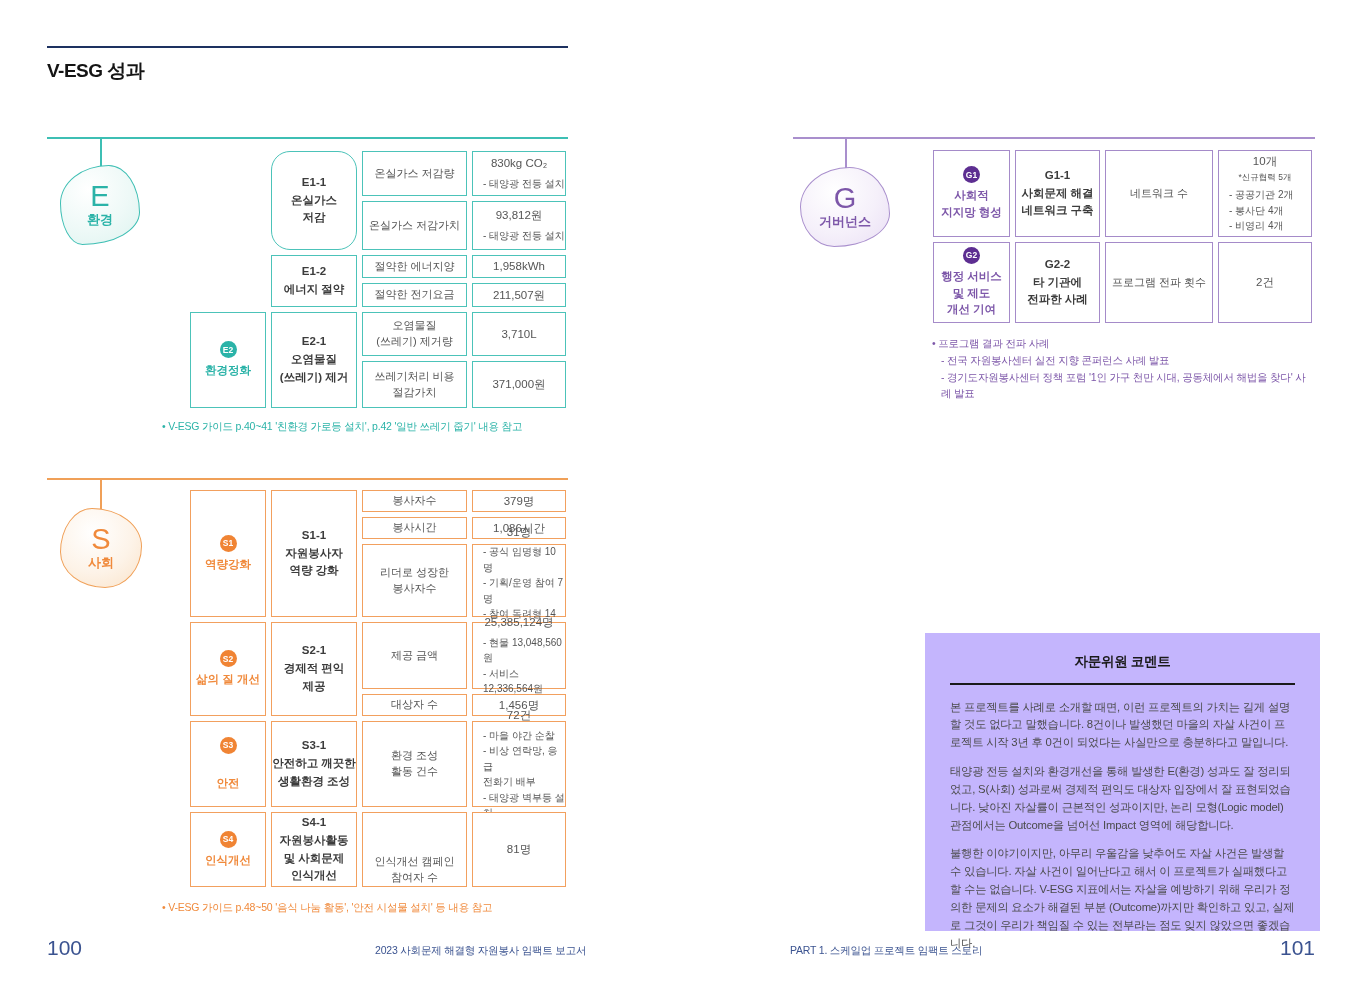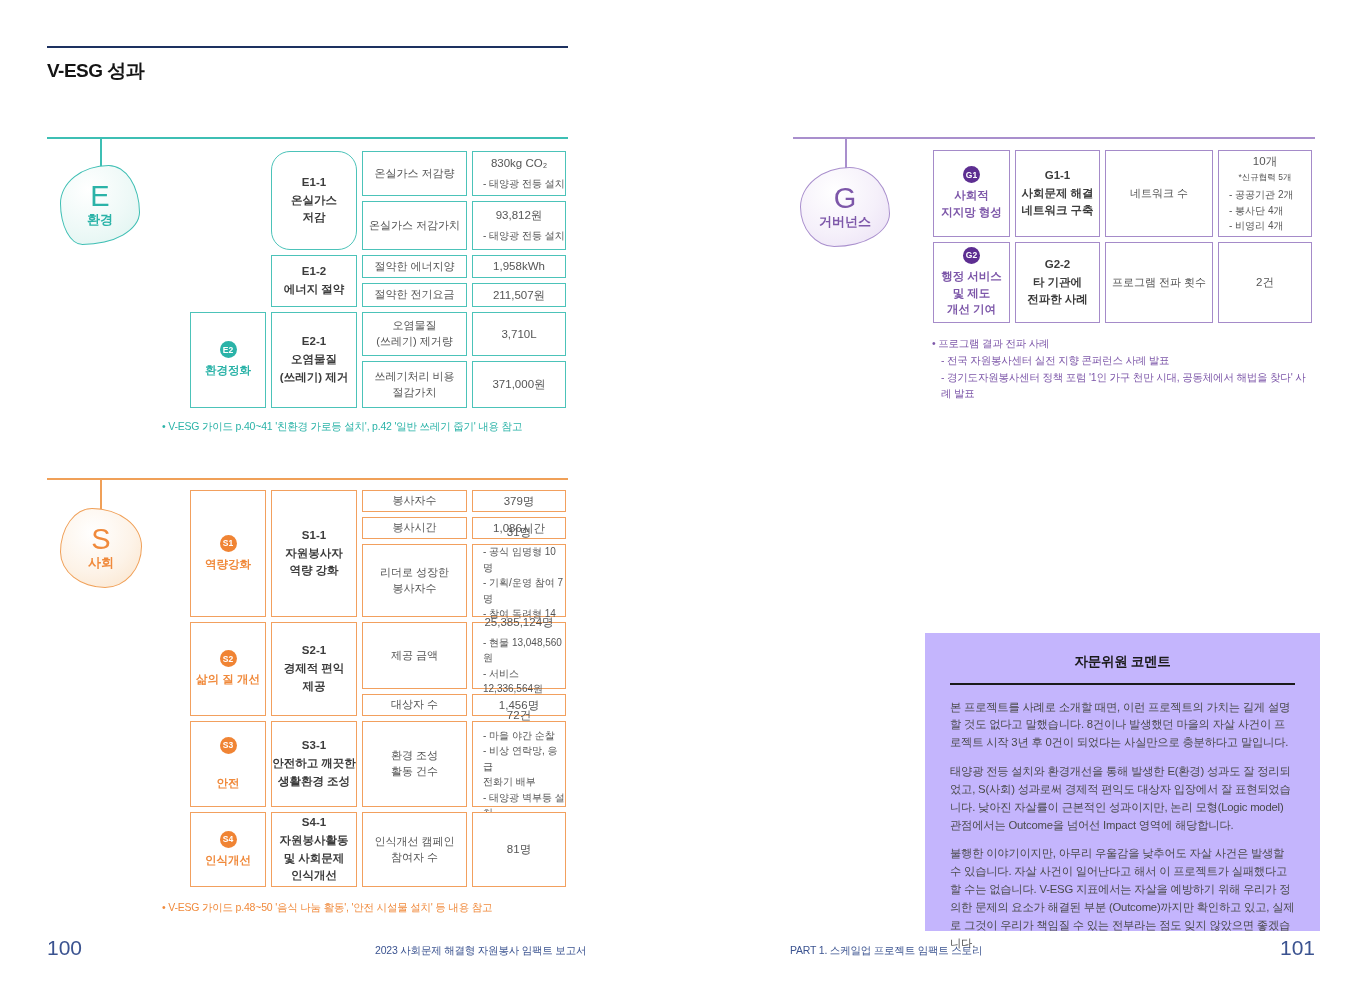--- a/index.html
+++ b/index.html
@@ -234,21 +234,21 @@
       <div class="box o-border" style="grid-column:3; grid-row:4;">
           <div class="measure-label preline">제공 금액</div>
         </div>
       <div class="box o-border" style="grid-column:3; grid-row:5;">
           <div class="measure-label preline">대상자 수</div>
         </div>
       <div class="box o-border" style="grid-column:3; grid-row:6;">
           <div class="measure-label preline">환경 조성
 활동 건수</div>
         </div>
-      <div class="box o-border" style="grid-column:3; grid-row:7;">
+      <div class="box o-border" style="grid-column:3; grid-row:7;justify-content:flex-end;">
           <div class="measure-label preline">인식개선 캠페인
 참여자 수</div>
         </div>
 
       <div class="box o-border" style="grid-column:4; grid-row:1;">
           <span class="val-main">379명</span>
         </div>
       <div class="box o-border" style="grid-column:4; grid-row:2;">
           <span class="val-main">1,086시간</span>
         </div>

